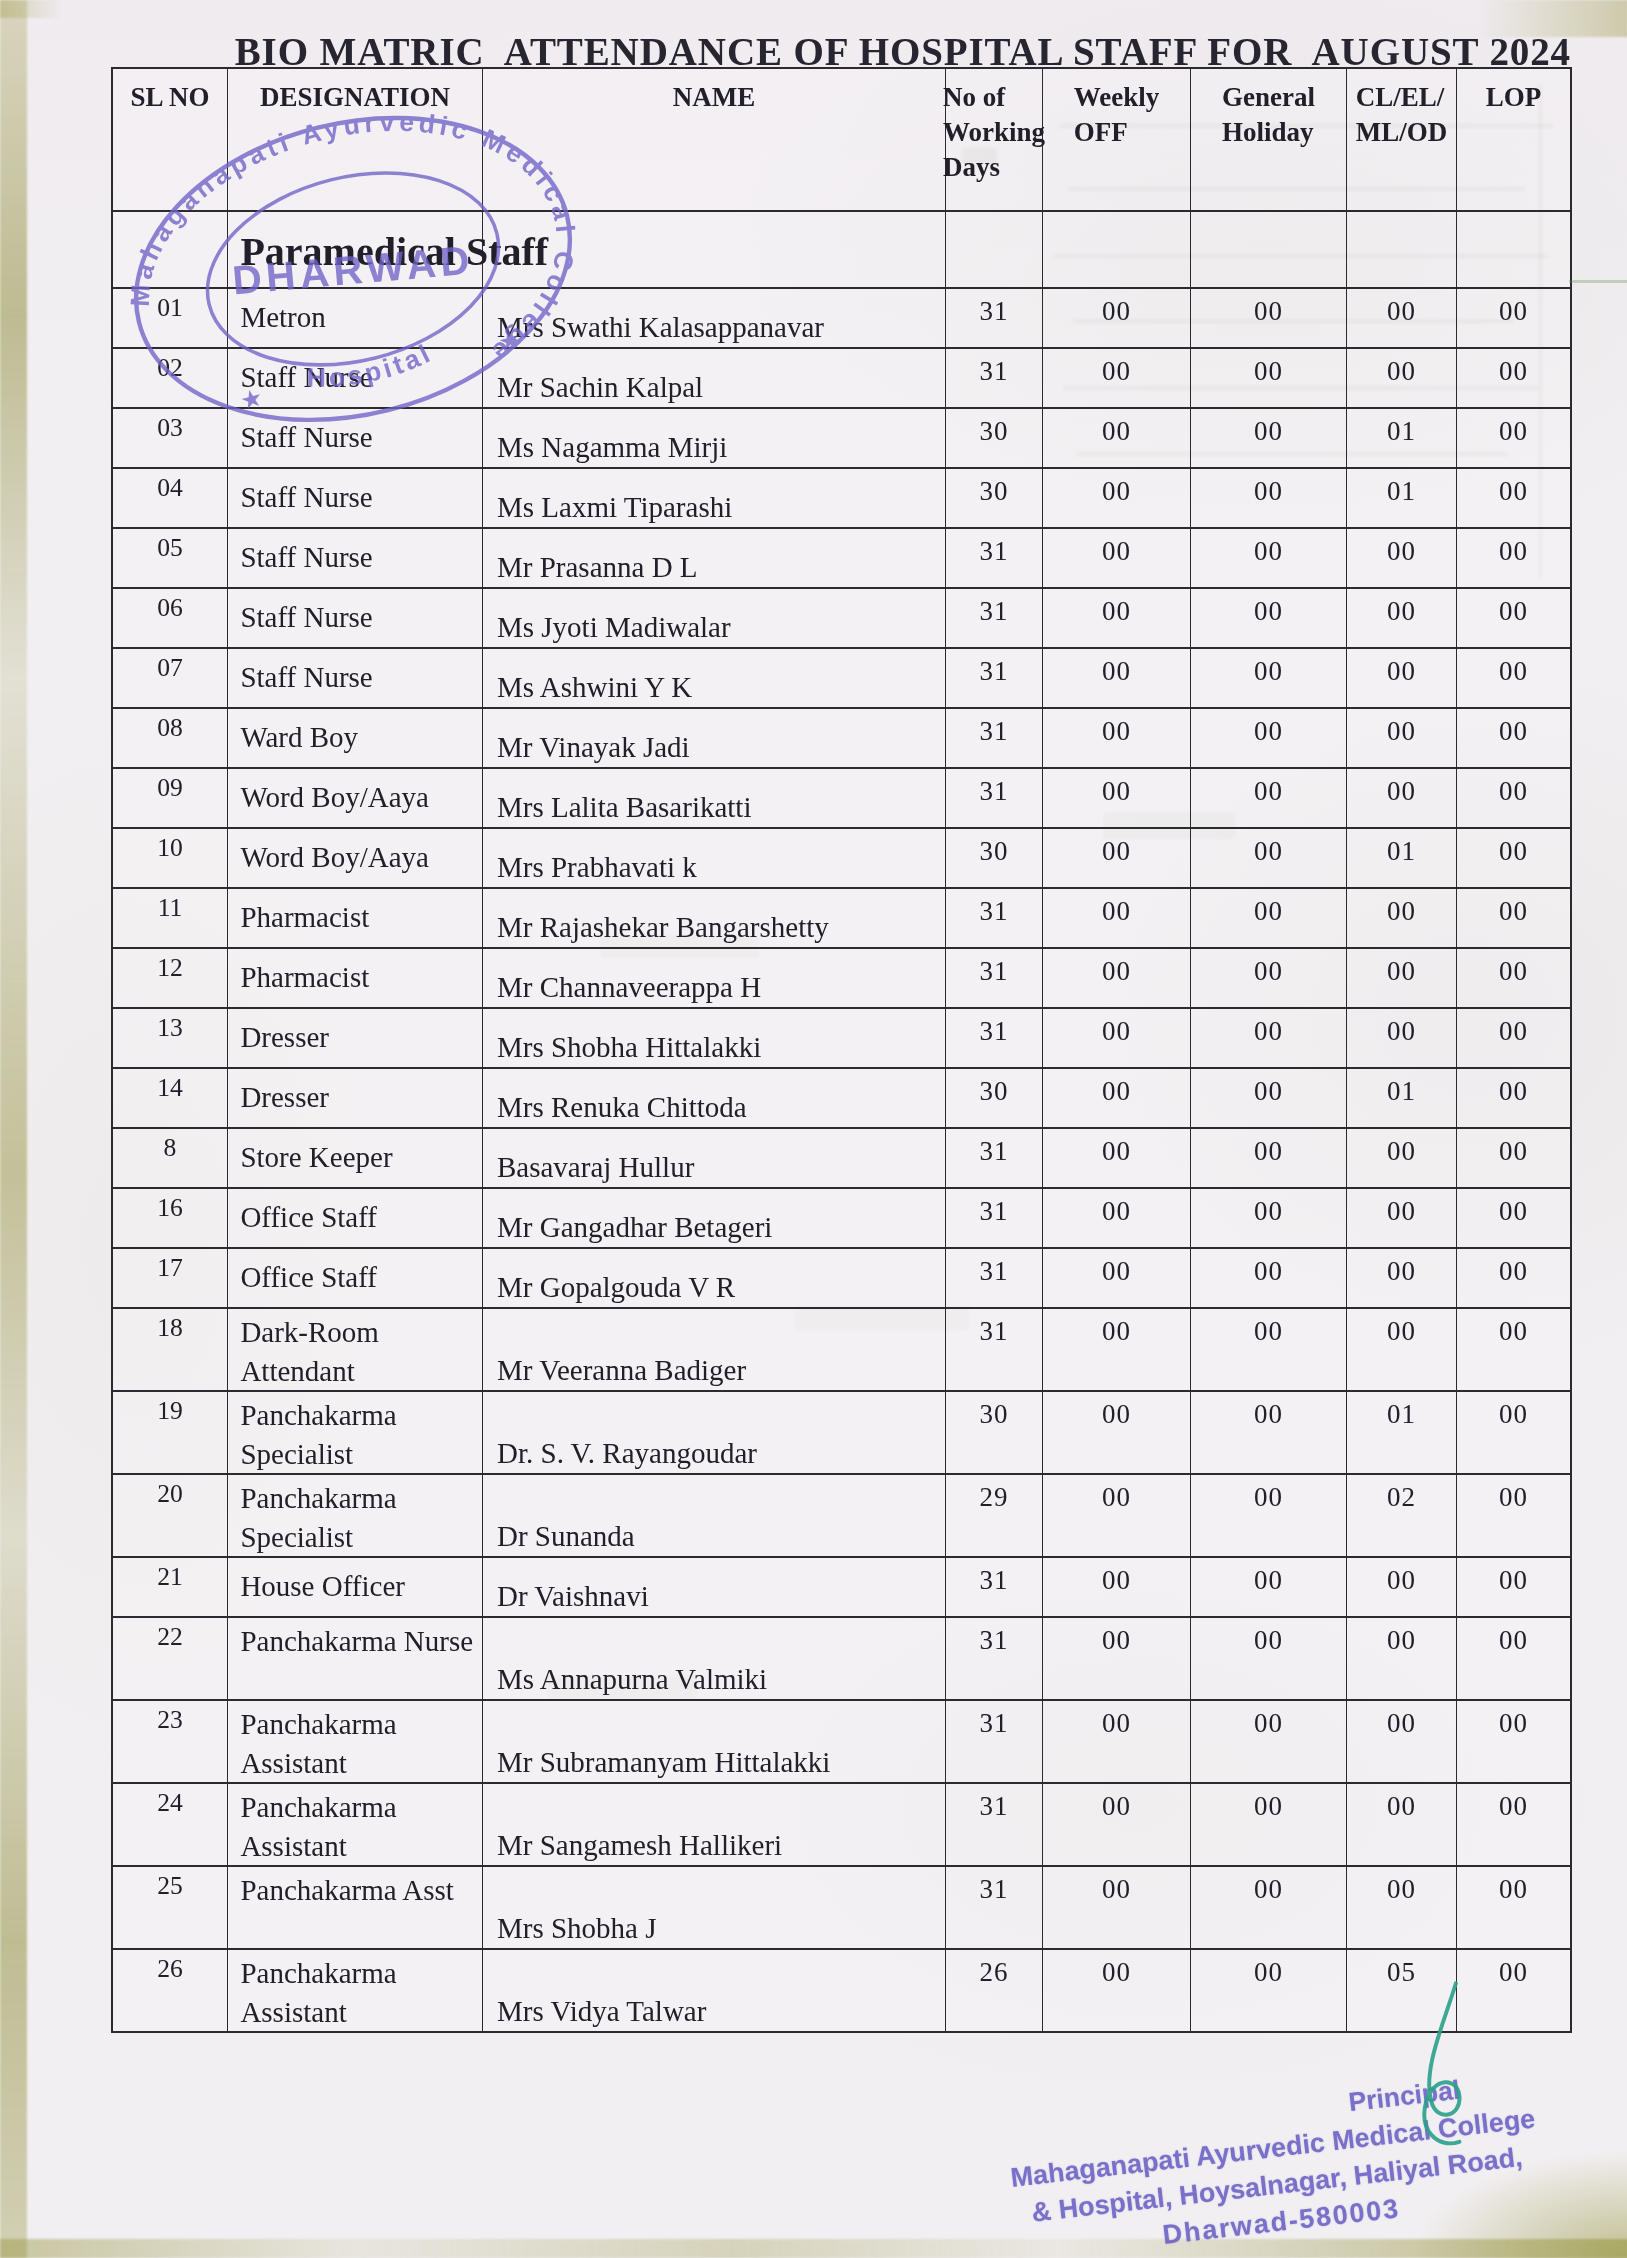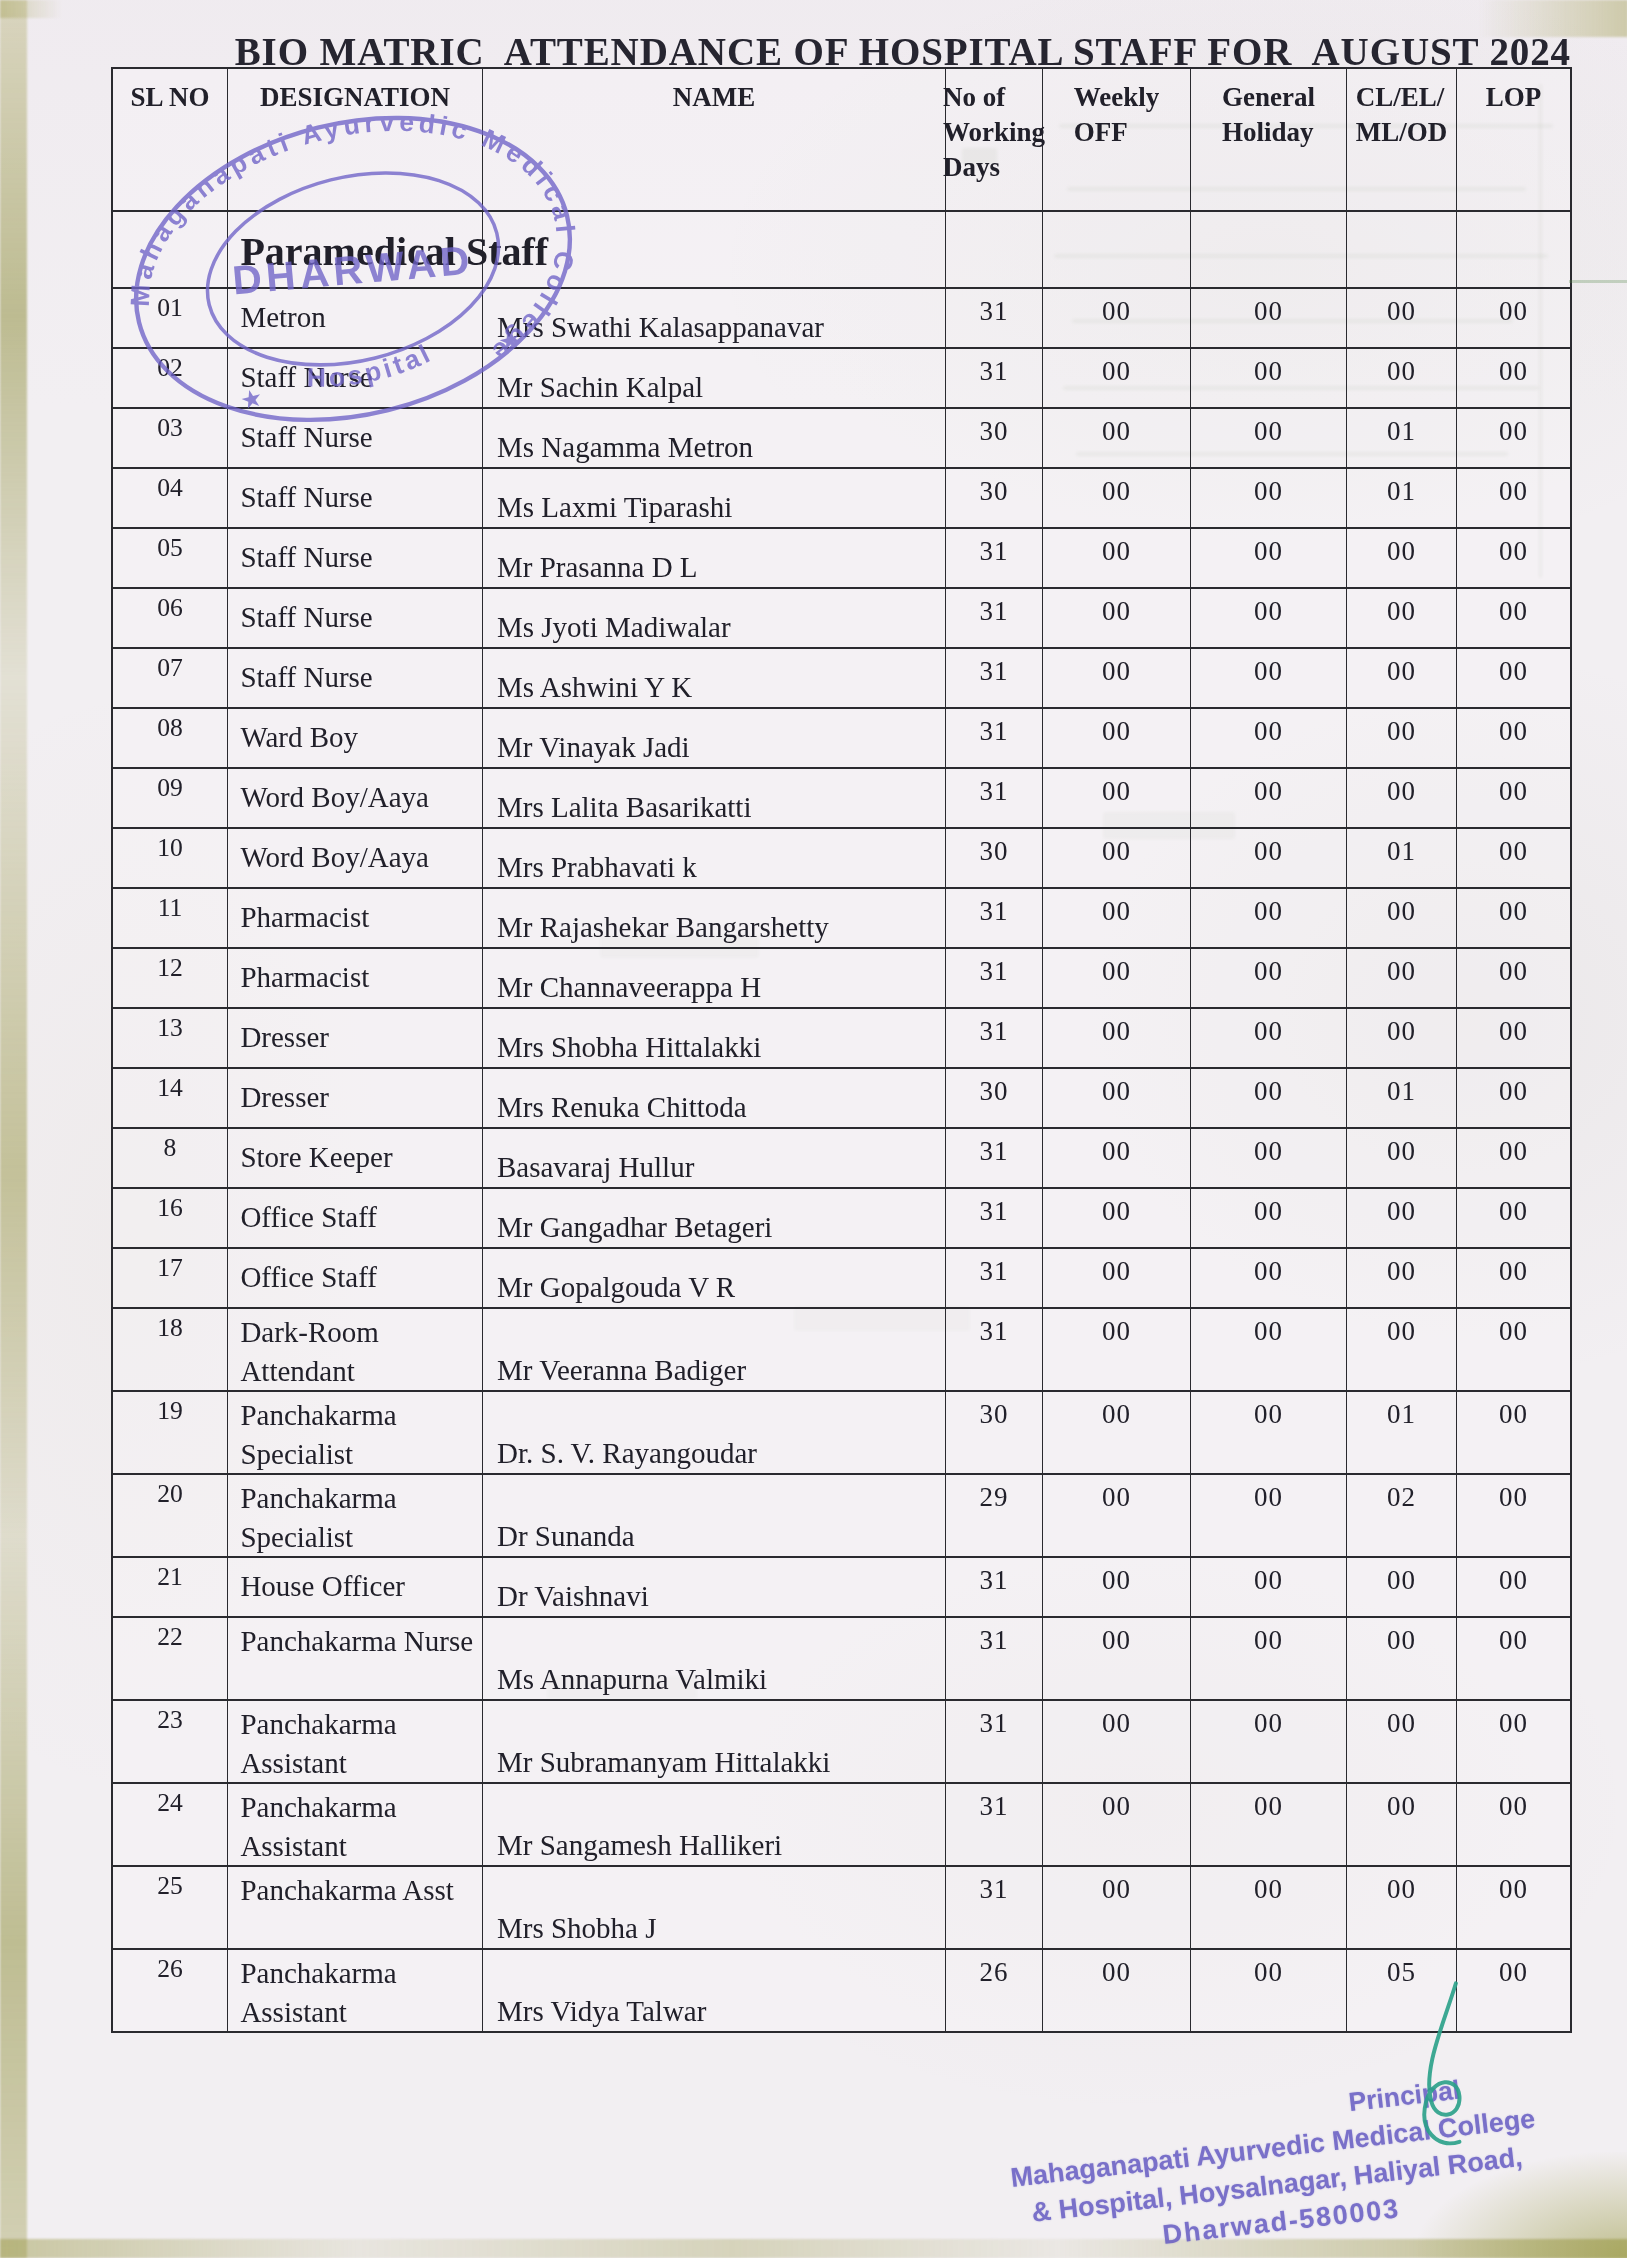--- a/index.html
+++ b/index.html
@@ -146,21 +146,21 @@
     <div class="cell c2 nm">Mr Sachin Kalpal</div>
     <div class="cell c3 num n0">31</div>
     <div class="cell c4 num n1">00</div>
     <div class="cell c5 num n2">00</div>
     <div class="cell c6 num n3">00</div>
     <div class="cell c7 num n4">00</div>
   </div>
       <div class="row data-row">
     <div class="cell c0 sl">03</div>
     <div class="cell c1 desig">Staff Nurse</div>
-    <div class="cell c2 nm">Ms Nagamma Metron</div>
+    <div class="cell c2 nm">Ms Nagamma Mirji</div>
     <div class="cell c3 num n0">30</div>
     <div class="cell c4 num n1">00</div>
     <div class="cell c5 num n2">00</div>
     <div class="cell c6 num n3">01</div>
     <div class="cell c7 num n4">00</div>
   </div>
       <div class="row data-row">
     <div class="cell c0 sl">04</div>
     <div class="cell c1 desig">Staff Nurse</div>
     <div class="cell c2 nm">Ms Laxmi Tiparashi</div>

